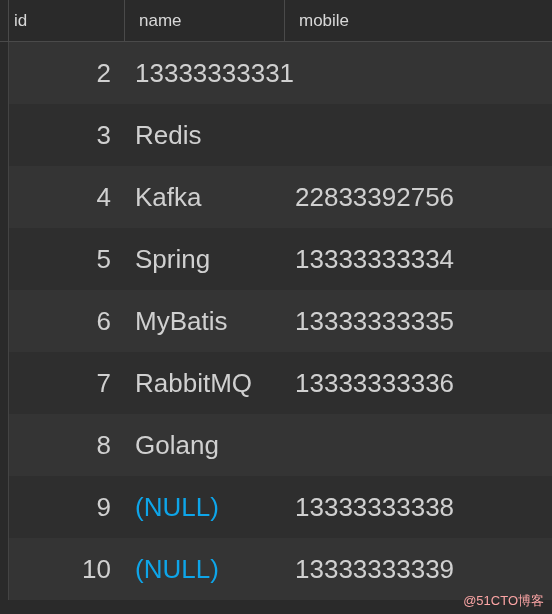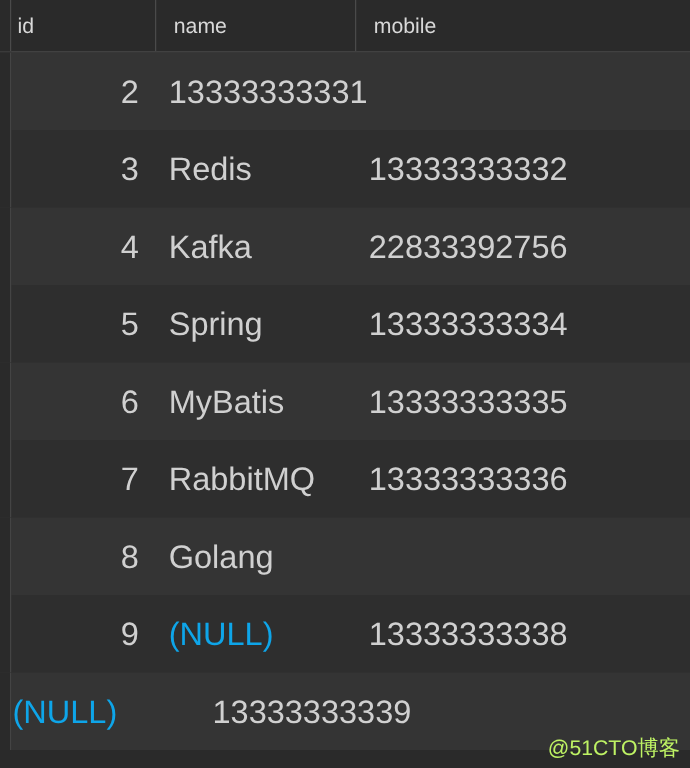--- a/index.html
+++ b/index.html
@@ -58,22 +58,22 @@
     height:100%;
     display:flex;
     align-items:center;
   }
   .cell.col-id   { justify-content:flex-end; padding-right:14px; }
   .nullval { color:#0ea5e9; }
   .watermark{
     position:absolute;
     right:8px; bottom:4px;
     font-family:-apple-system,Arial,sans-serif;
-    font-size:17px;
-    color:#bef264;
+    font-size:13px;
+    color:#fca5a5;
   }
 </style>
 </head>
 <body>
 
 <div class="table">
 
   <div class="header-row">
     <div class="hcell col-id">id</div>
     <div class="hcell col-name">name</div>
@@ -81,21 +81,20 @@
   </div>
 
   <div id="rows">
       <div class="data-row">
         <div class="cell col-id">2</div>
         <div class="cell col-mob">13333333331</div>
       </div>
       <div class="data-row">
         <div class="cell col-id">3</div>
         <div class="cell col-name">Redis</div>
-        <div class="cell col-mob">13333333332</div>
       </div>
       <div class="data-row">
         <div class="cell col-id">4</div>
         <div class="cell col-name">Kafka</div>
         <div class="cell col-mob">22833392756</div>
       </div>
       <div class="data-row">
         <div class="cell col-id">5</div>
         <div class="cell col-name">Spring</div>
         <div class="cell col-mob">13333333334</div>
@@ -113,20 +112,21 @@
       <div class="data-row">
         <div class="cell col-id">8</div>
         <div class="cell col-name">Golang</div>
       </div>
       <div class="data-row">
         <div class="cell col-id">9</div>
         <div class="cell col-name nullval">(NULL)</div>
         <div class="cell col-mob">13333333338</div>
       </div>
       <div class="data-row">
+        <div class="cell col-id">10</div>
         <div class="cell col-name nullval">(NULL)</div>
         <div class="cell col-mob">13333333339</div>
       </div>
     </div>
 
 </div>
 
 <div class="watermark">@51CTO博客</div>
 
 </body></html>

